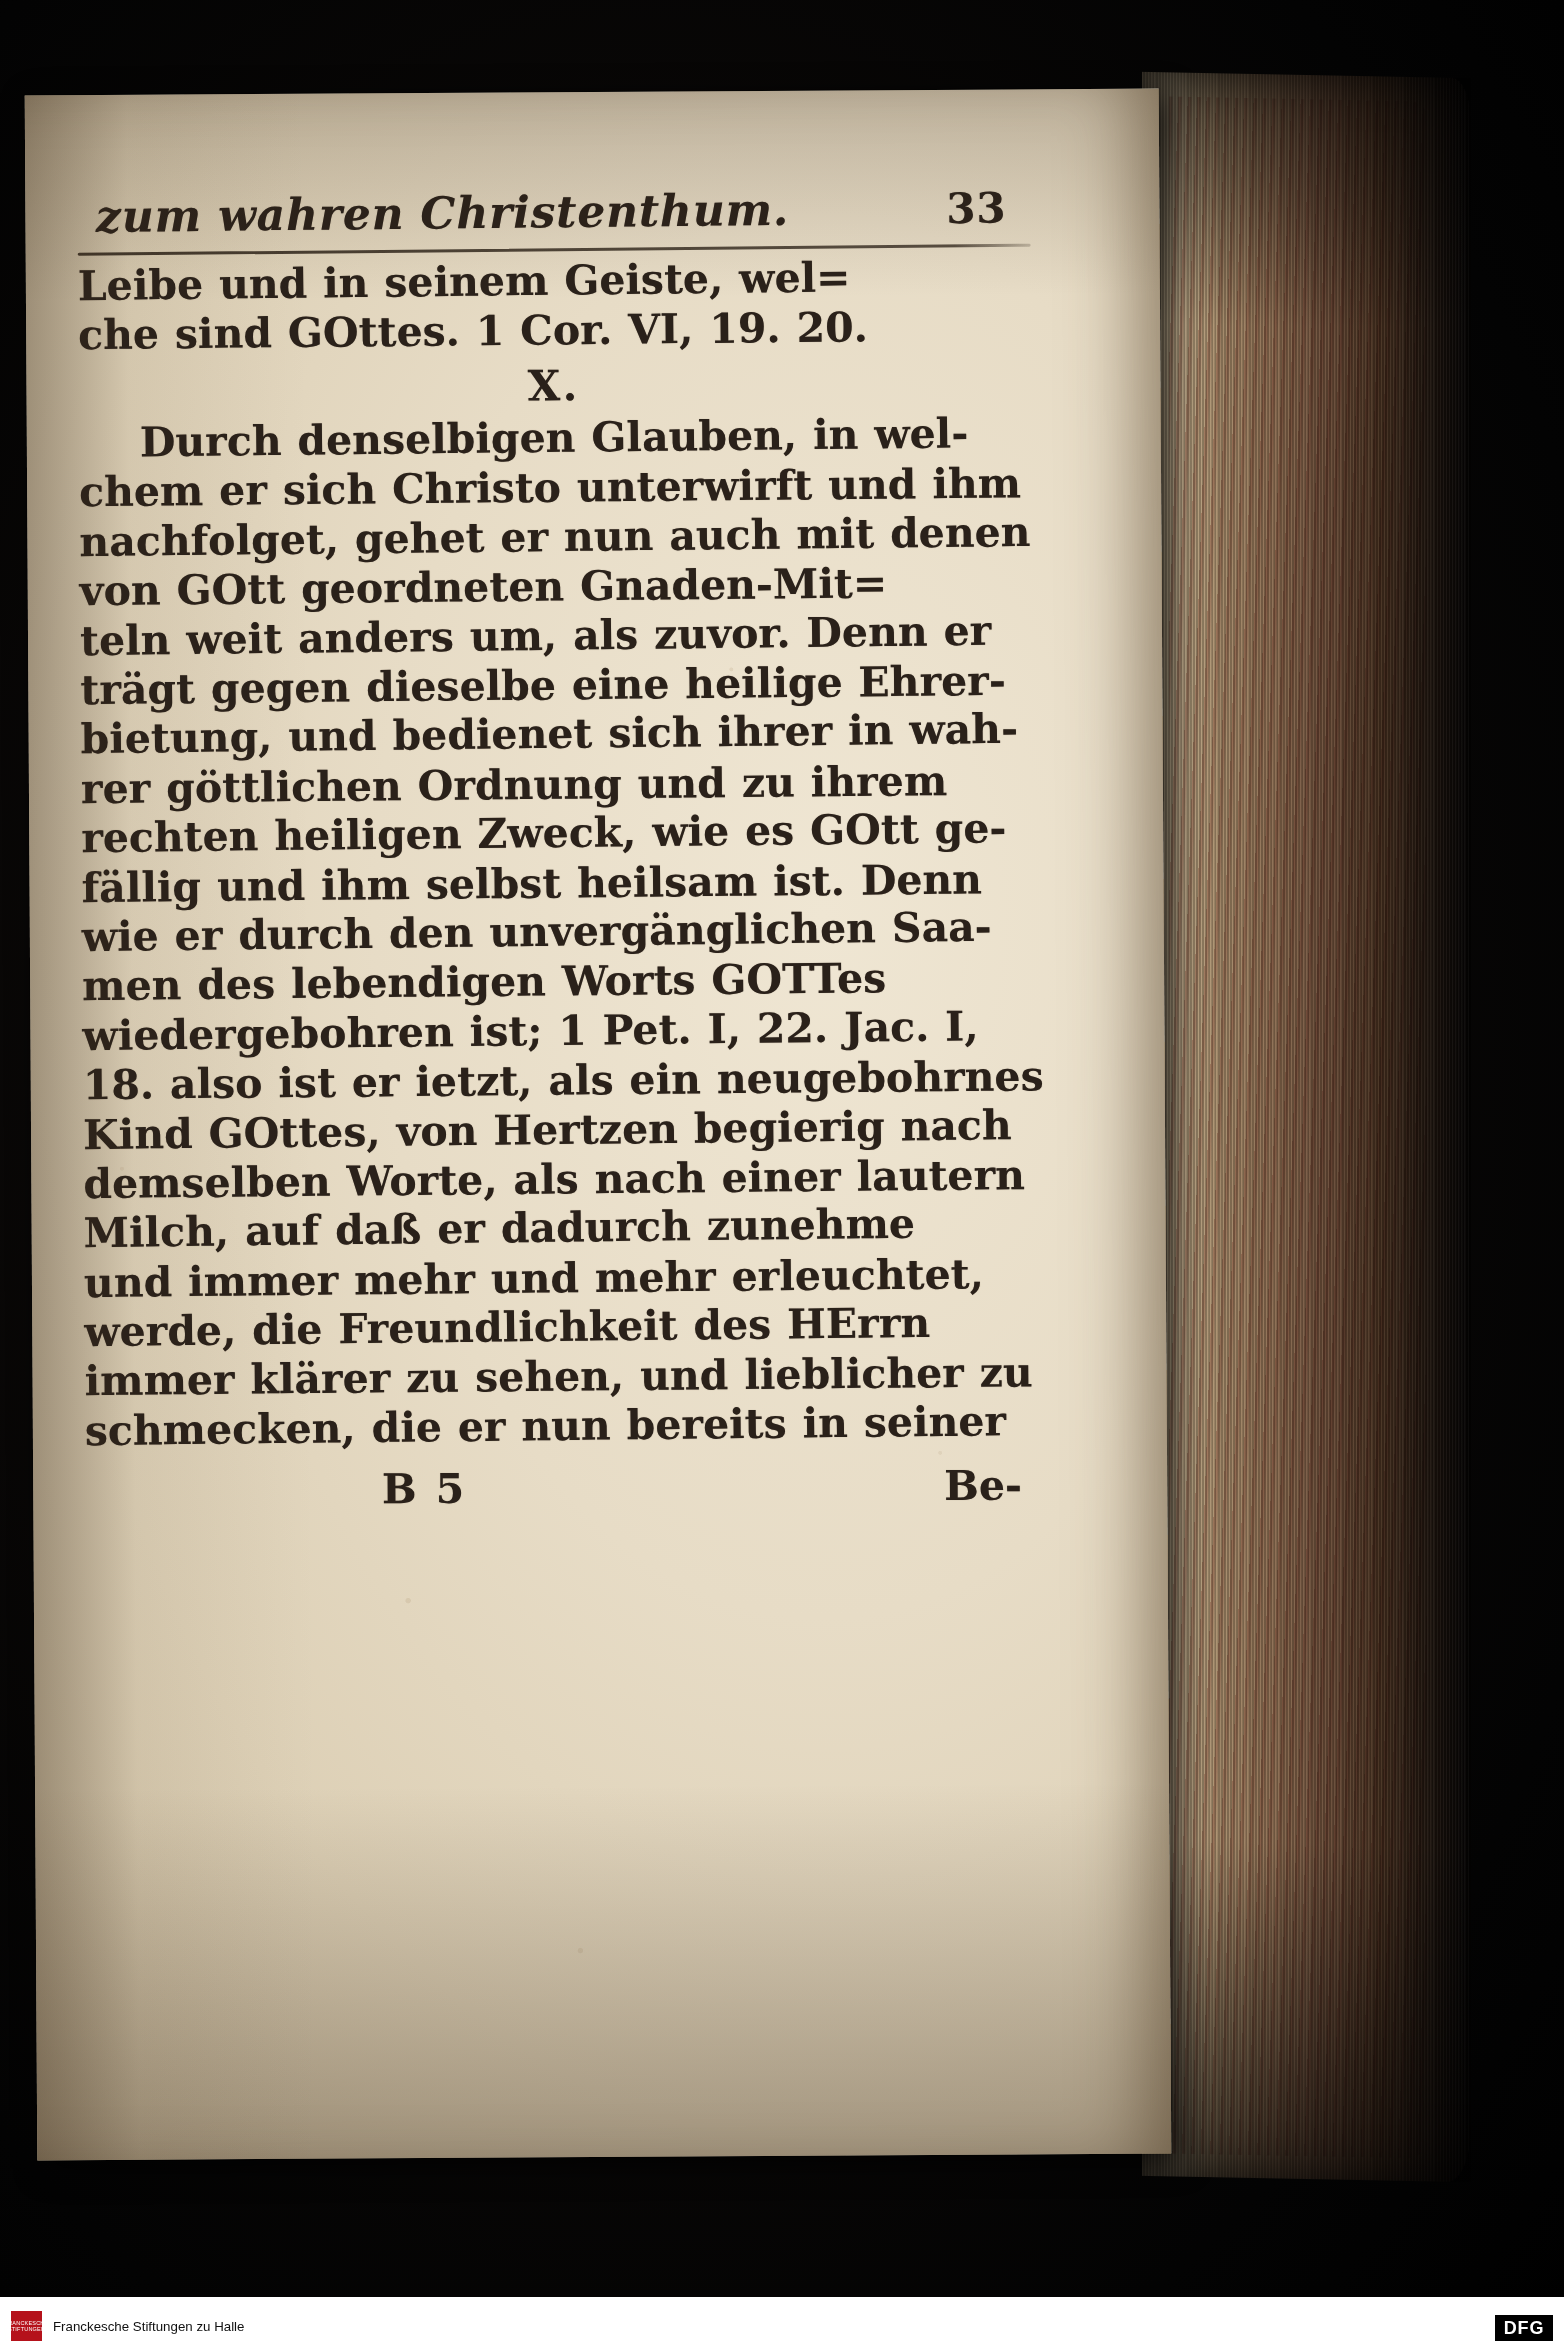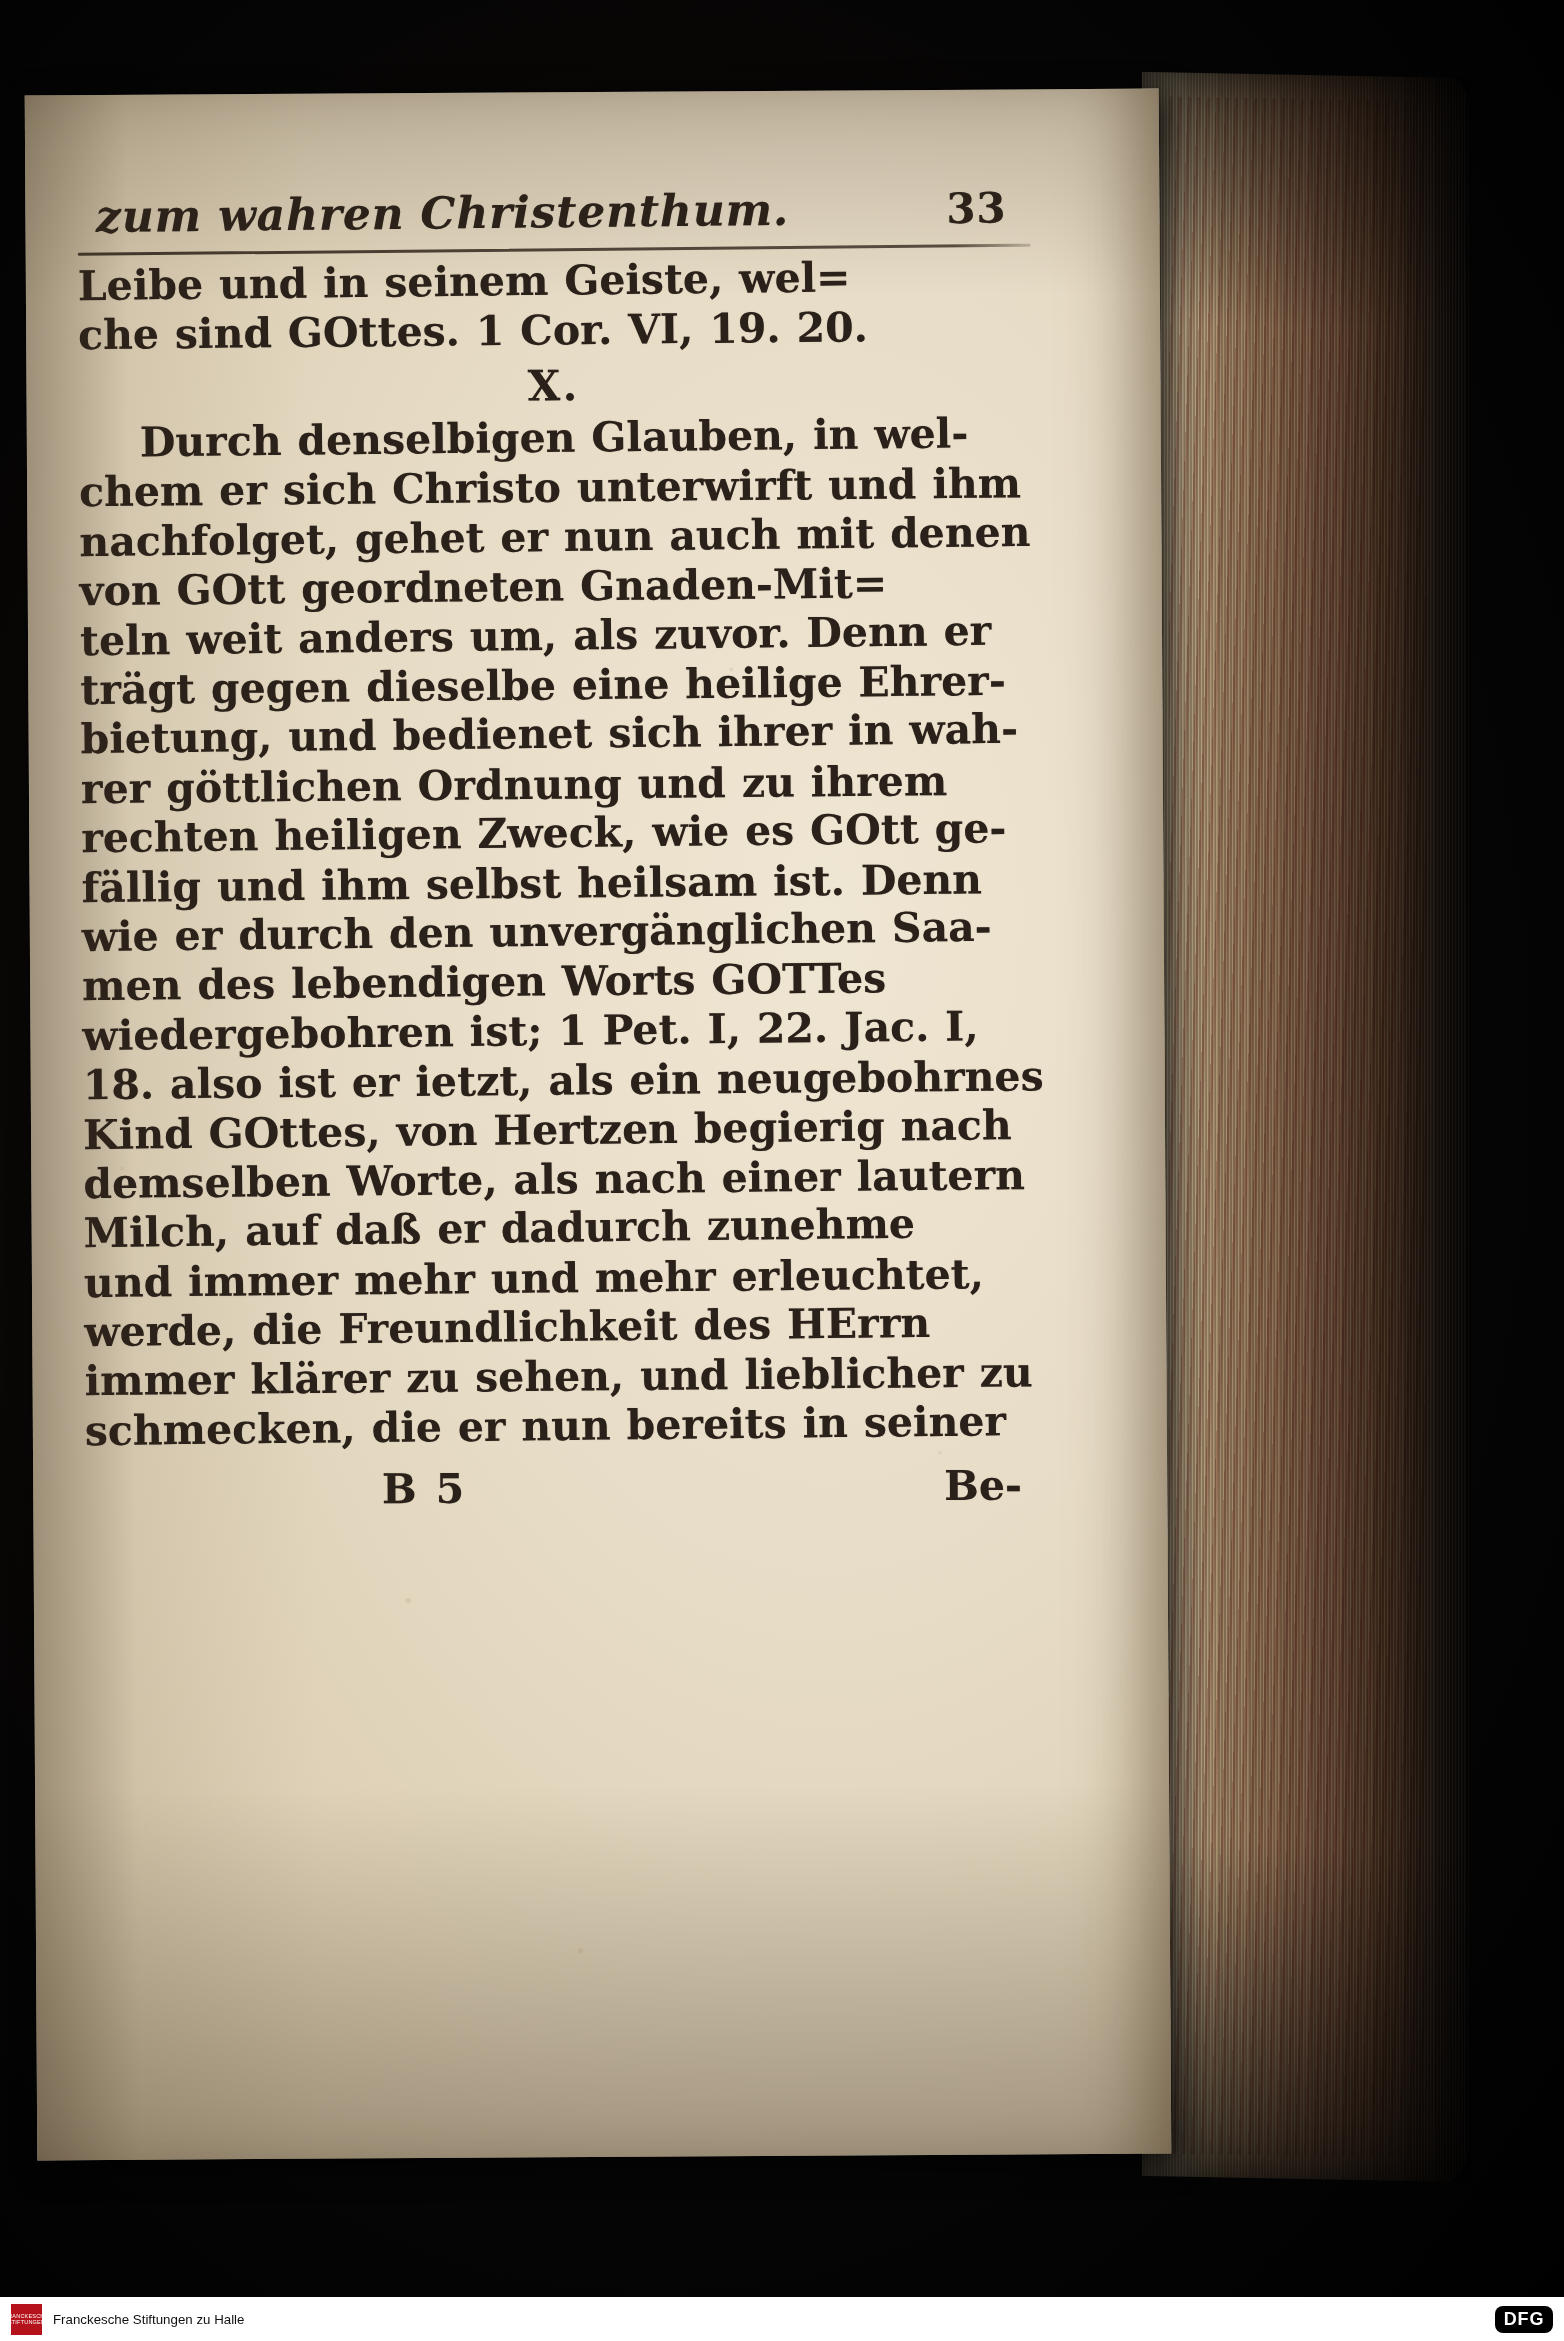--- a/index.html
+++ b/index.html
@@ -223,21 +223,21 @@
   }
 
   
   .footer{
     position:absolute;
     left:0; bottom:0;
     width:1564px;
     height: 45px;
     background:#ffffff;
     display:flex;
-    align-items:center;
+    align-items:flex-end;
     justify-content:space-between;
     padding: 0 11px;
     box-sizing:border-box;
   }
   .footer-left{
     display:flex;
     align-items:center;
     gap: 11px;
   }
   .stift-logo{
@@ -261,21 +261,21 @@
   }
   .dfg-logo{
     width: 58px; height: 26.6px;
     background:#000;
     color:#fff;
     font-family:"Liberation Sans", sans-serif;
     font-weight:700;
     font-size: 18px;
     letter-spacing: 0.8px;
     display:flex; align-items:center; justify-content:center;
-    border-radius:8px;
+    border-radius:0;
   }
 </style>
 </head>
 <body>
 
 <div class="scan-stage">
 
   <div class="book">
 
     <div class="fore-edge"></div>

